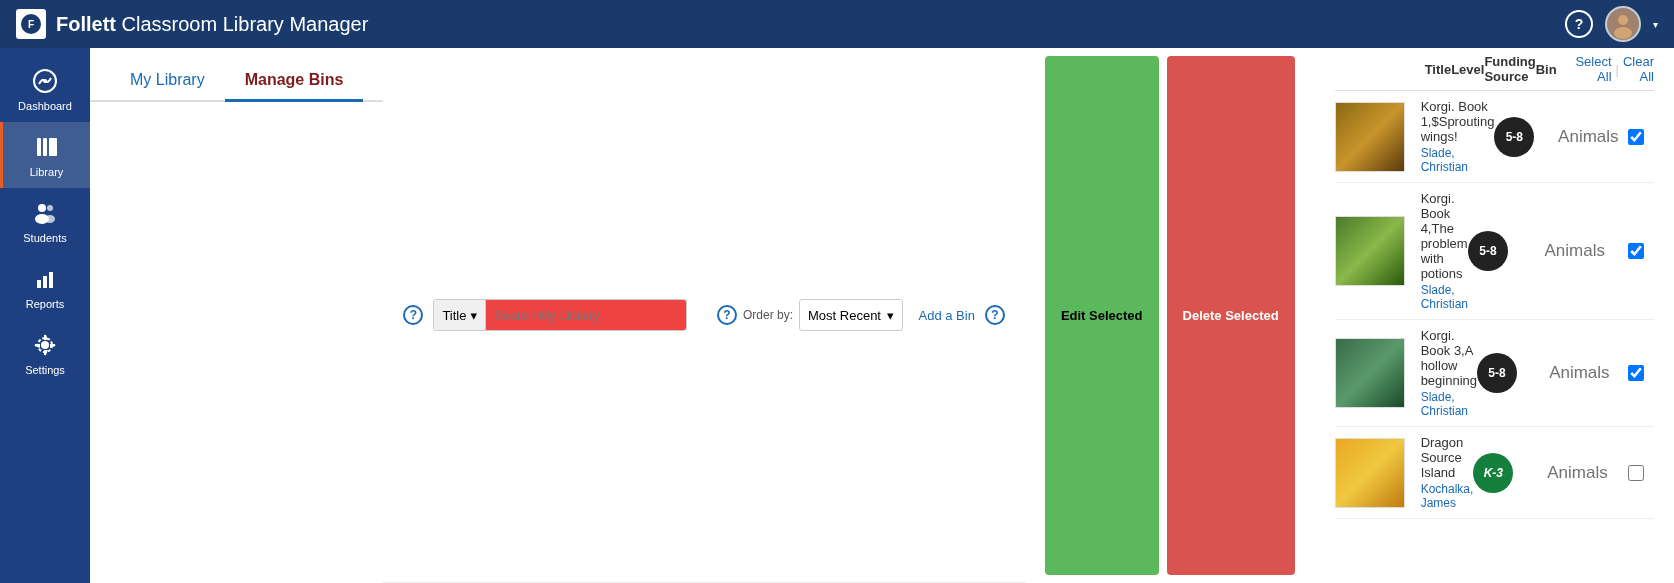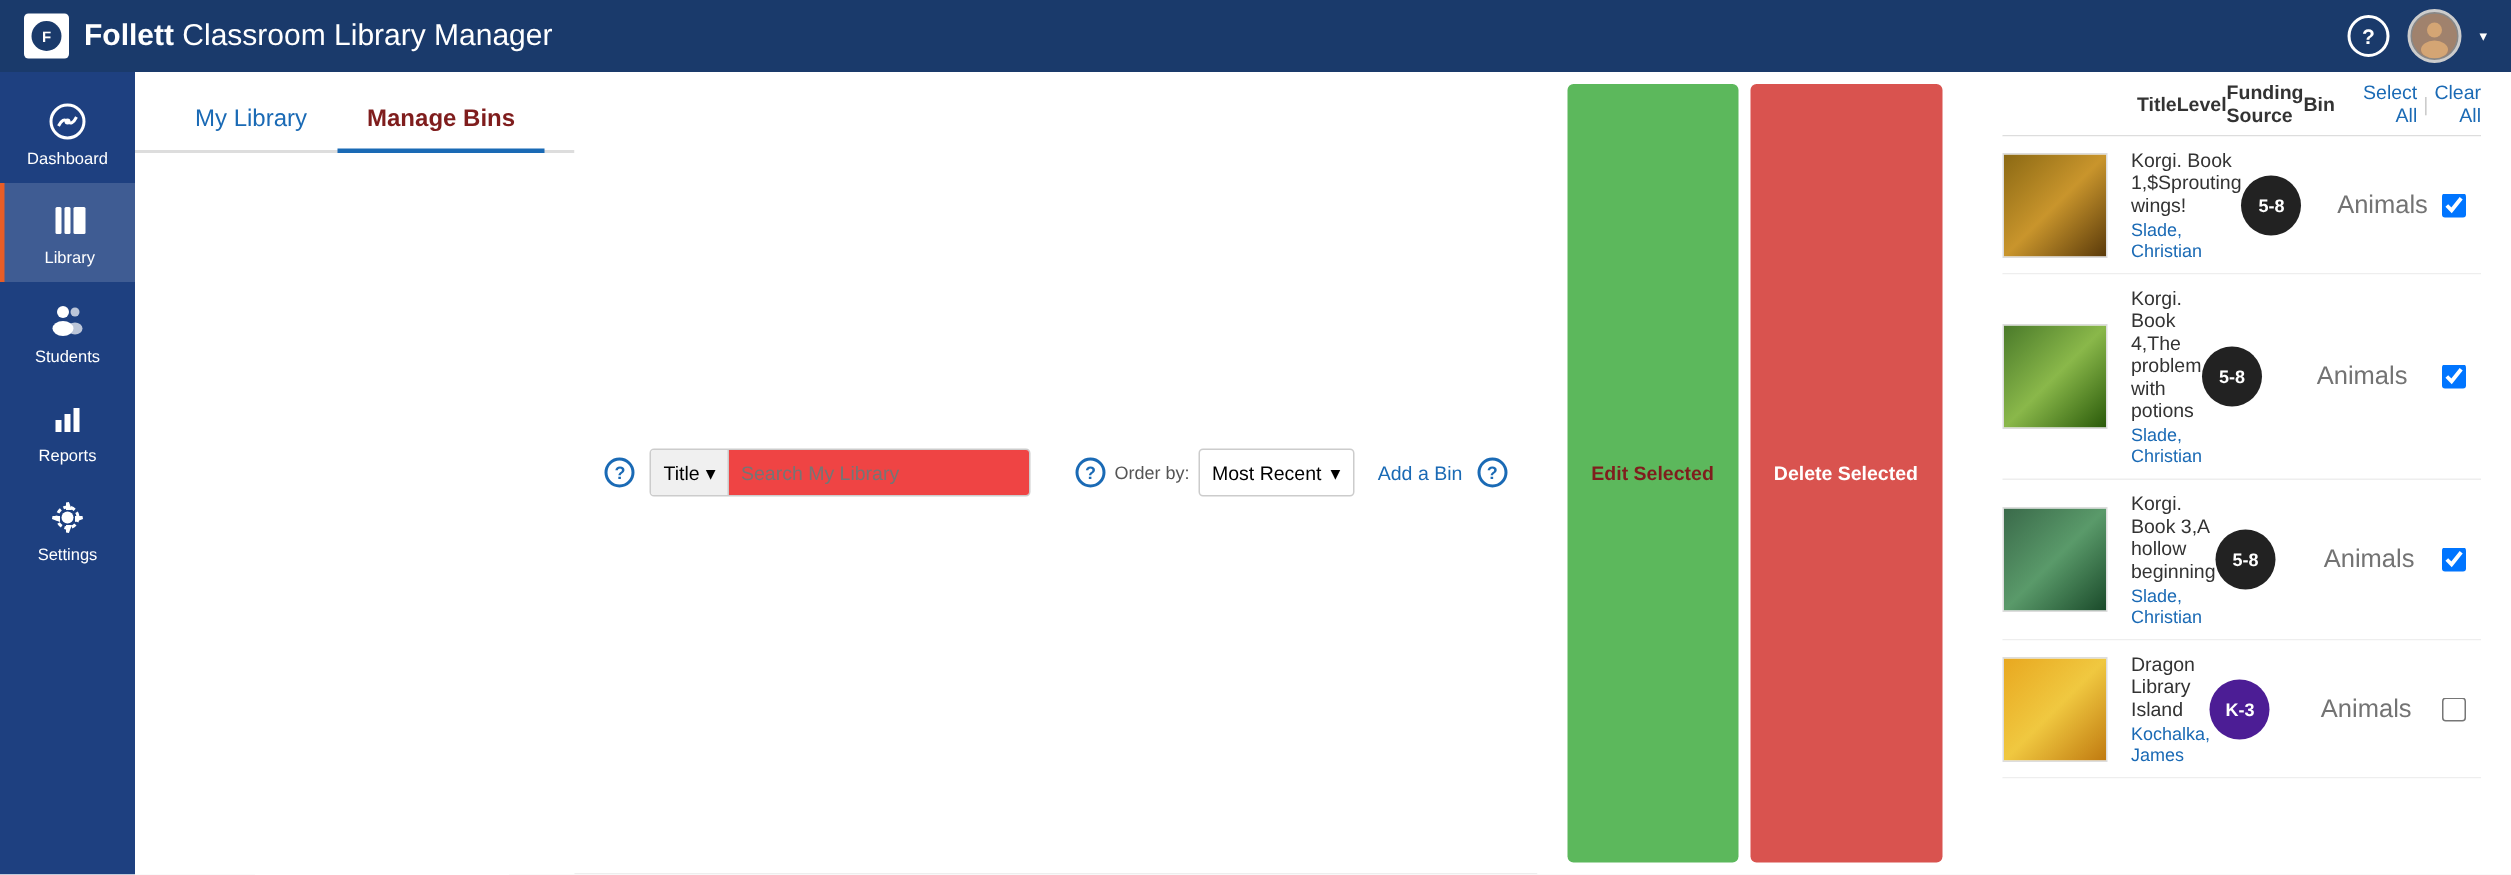--- a/index.html
+++ b/index.html
@@ -206,21 +206,21 @@
     
     .actions-bar {
       display: flex;
       justify-content: flex-end;
       padding: 8px 20px;
       gap: 8px;
       background: white;
     }
     .btn-edit-selected {
       background: #5cb85c;
-      color: #7f1d1d;
+      color: #000000;
       border: none;
       padding: 8px 16px;
       border-radius: 4px;
       cursor: pointer;
       font-size: 13px;
       font-weight: bold;
     }
     .btn-delete-selected {
       background: #d9534f;
       color: white;
@@ -290,21 +290,21 @@
       display: inline-flex;
       align-items: center;
       justify-content: center;
       width: 40px; height: 40px;
       border-radius: 50%;
       color: white;
       font-size: 12px;
       font-weight: bold;
     }
     .level-dark { background: #222; text-align: center; }
-    .level-teal { background: #4c1d95; }
+    .level-teal { background: #15803d; font-style: italic; }
     .col-funding-cell { width: 140px; font-size: 13px; color: #333; }
     .col-bin-cell { width: 120px; font-size: 17px; color: #737373; font-weight: normal; }
     .col-checkbox-cell {
       width: 160px;
       display: flex;
       justify-content: flex-end;
       align-items: center;
       padding-right: 10px;
     }
     .book-checkbox {
@@ -504,21 +504,21 @@
         <div class="col-funding-cell"></div>
         <div class="col-bin-cell">Animals</div>
         <div class="col-checkbox-cell">
           <input type="checkbox" checked="" class="book-checkbox" style="">
         </div>
       </div>
 
       <div class="book-row">
         <div class="book-thumbnail cover-4"></div>
         <div class="book-info">
-          <div class="book-title">Dragon Library Island</div>
+          <div class="book-title">Dragon Source Island</div>
           <div class="book-author">Kochalka, James</div>
         </div>
         <div class="col-level-cell">
           <span class="level-badge level-teal">K-3</span>
         </div>
         <div class="col-funding-cell"></div>
         <div class="col-bin-cell">Animals</div>
         <div class="col-checkbox-cell">
           <input type="checkbox" class="book-checkbox" style="">
         </div>

